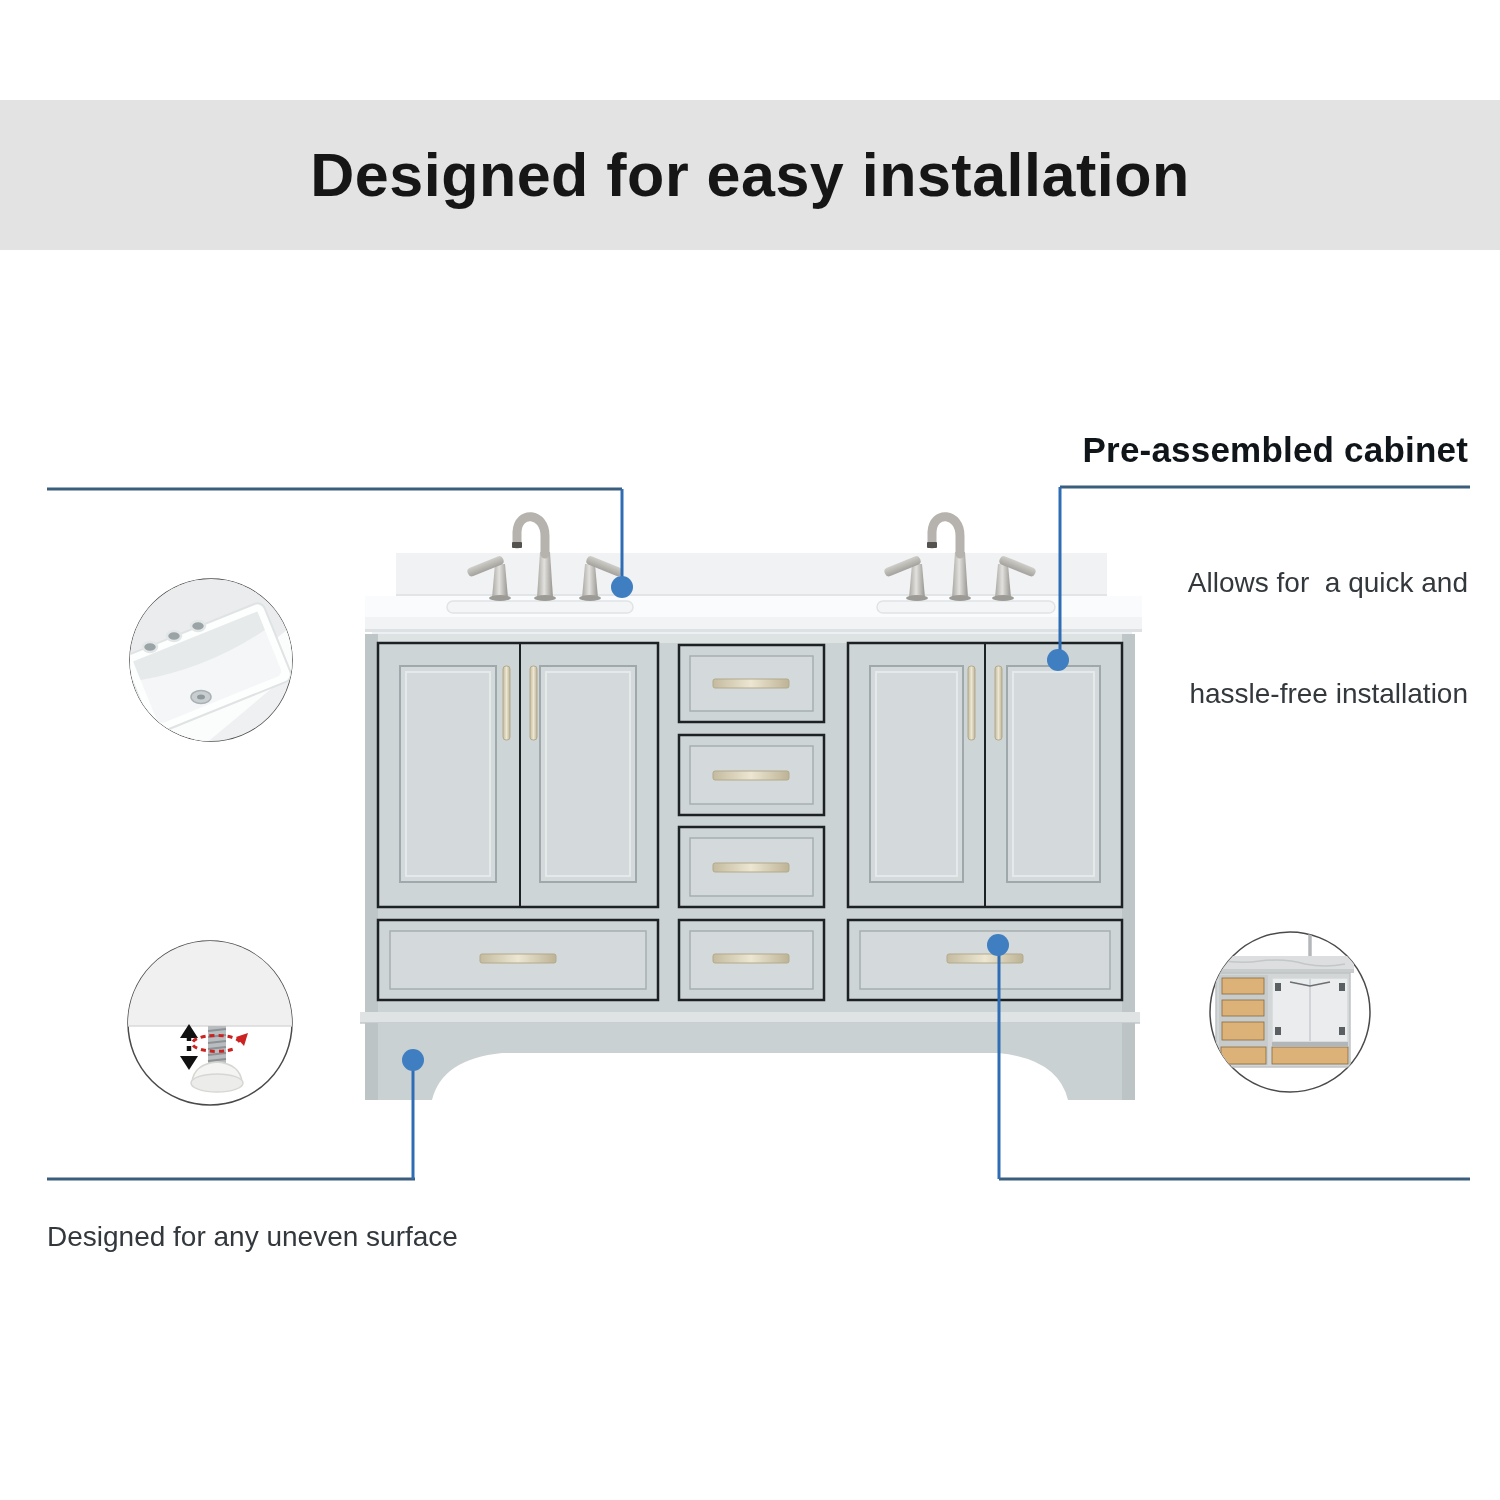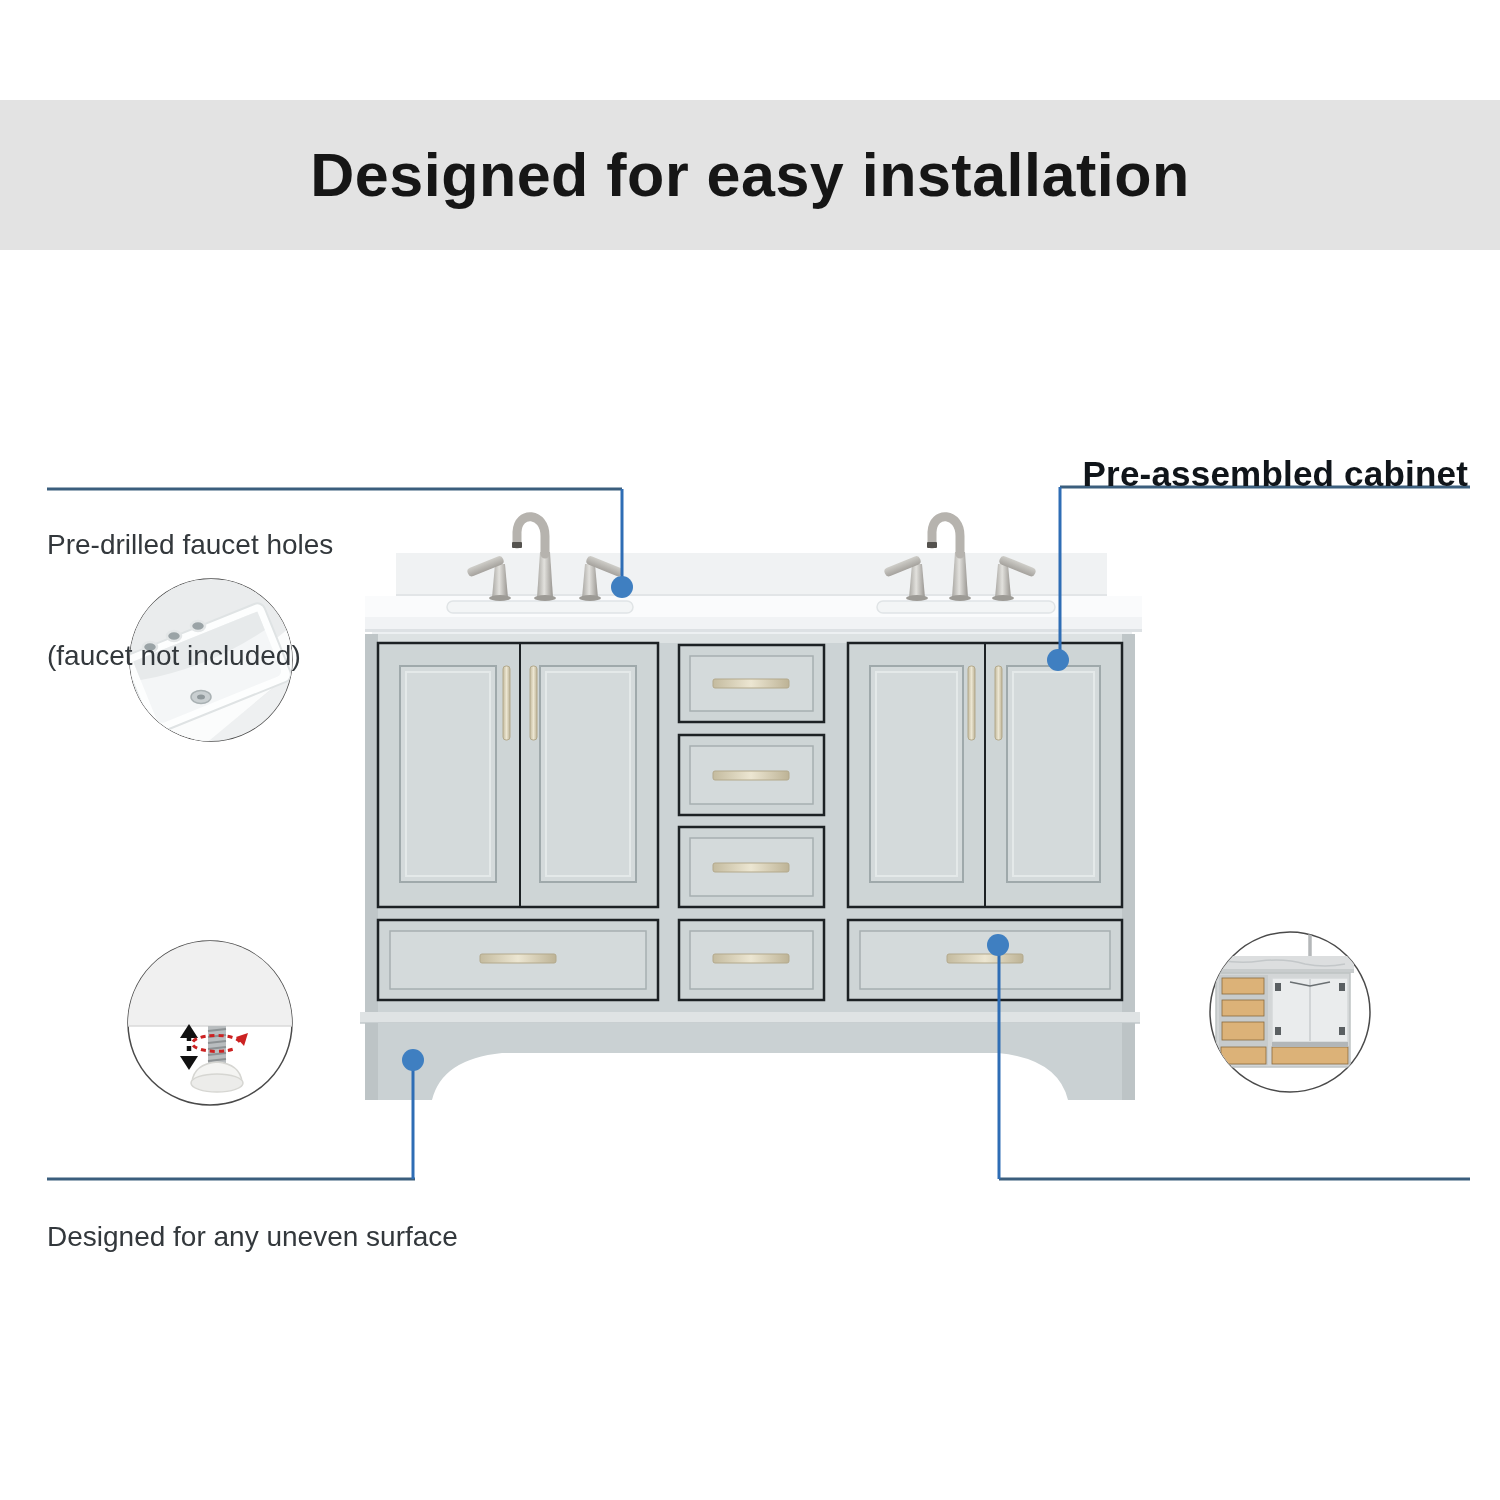--- a/index.html
+++ b/index.html
@@ -12,21 +12,21 @@
     background:var(--title-band,#e3e3e3);
     display:flex;align-items:center;justify-content:center;
   }
   .title-band h1{
     margin:0;font-size:61px;font-weight:bold;letter-spacing:0.5px;color:#161616;
   }
   .scene{position:absolute;left:0;top:0;width:1500px;height:1500px;pointer-events:none;}
   .callout{position:absolute;}
   .co-heading{font-size:35px;font-weight:bold;color:#10151a;letter-spacing:0.2px;}
   .co-body{font-size:28px;color:#33383c;line-height:37px;margin-top:20px;white-space:pre;}
-  .align-right{text-align:right;margin-top:24px;}
+  .align-right{text-align:right;}
 </style>
 </head>
 <body>
 
 <div class="canvas">
 
   <div class="title-band">
     <h1>Designed for easy installation</h1>
   </div>
 
@@ -275,28 +275,28 @@
       <line x1="413" y1="1060" x2="413" y2="1179" stroke="var(--connector,#2e6db5)" stroke-width="3"></line>
       <circle cx="413" cy="1060" r="11" fill="var(--marker-dot,#3f7fc1)"></circle>
 
       <line x1="999" y1="1179" x2="1470" y2="1179" stroke="var(--underline,#3b5e7d)" stroke-width="3"></line>
       <line x1="999" y1="945" x2="999" y2="1179" stroke="var(--connector,#2e6db5)" stroke-width="3"></line>
       <circle cx="998" cy="945" r="11" fill="var(--marker-dot,#3f7fc1)"></circle>
     </g>
   </svg>
 
   <div class="callout" style="left:47px;top:432px;width:600px;">
-    <div class="co-body">
-      <div>Pre-drilled faucet holes</div>
-      <div>(faucet not included)</div>
-    </div>
   </div>
 
   <div class="callout align-right" style="right:32px;top:430px;width:600px;">
     <div class="co-heading">Pre-assembled cabinet</div>
+    <div class="co-body">
+      <div>Allows for  a quick and</div>
+      <div>hassle-free installation</div>
+    </div>
   </div>
 
   <div class="callout" style="left:47px;top:1124px;width:600px;">
     <div class="co-body">
       <div>Designed for any uneven surface</div>
     </div>
   </div>
 
   <div class="callout align-right" style="right:32px;top:1124px;width:600px;">
   </div>

